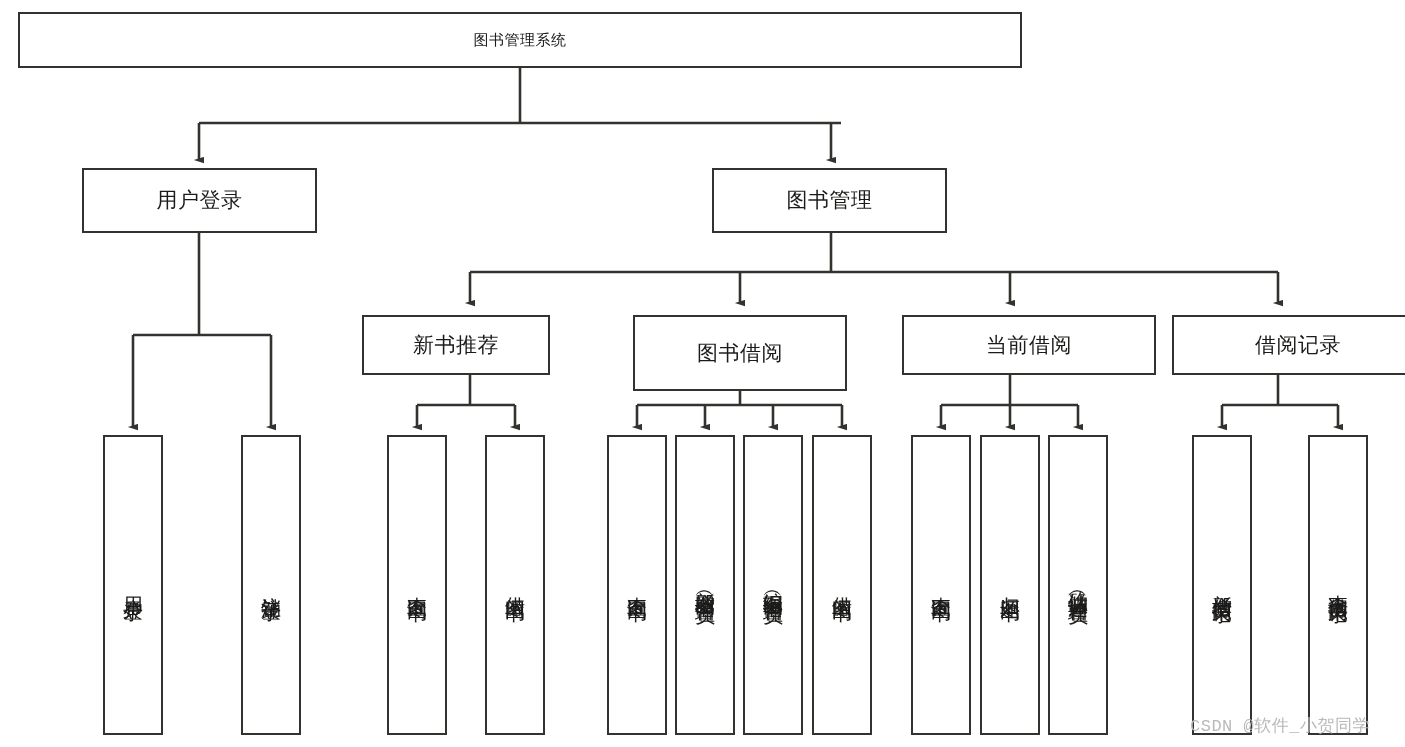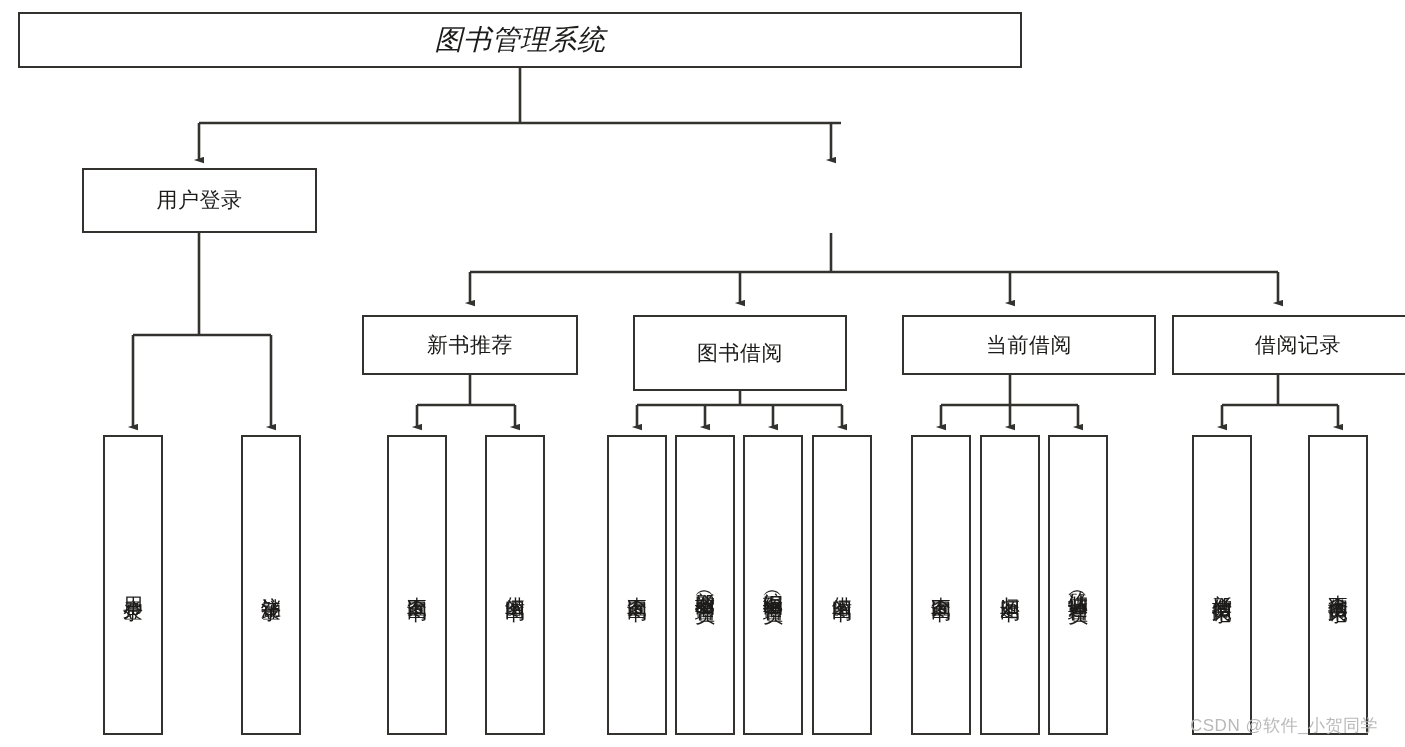--- a/index.html
+++ b/index.html
@@ -42,22 +42,21 @@
     text-align: center;
   }
   .node-box.vertical .node-label {
     writing-mode: vertical-rl;
     text-orientation: upright;
     font-size: 20px;
     letter-spacing: 2px;
     line-height: 1.05;
   }
   .node-box.root .node-label {
-    font-size: 28px;
-    font-style: italic;
+    font-size: 15px;
   }
   .watermark {
     position: absolute;
     color: #b9b9b9;
     font-size: 17px;
     letter-spacing: 0.5px;
     white-space: nowrap;
     user-select: none;
   }
 </style>
@@ -117,22 +116,25 @@
     </g>
   </svg>
 
   <div class="node-box root" style="left:18px; top:12px; width:1004px; height:56px;">
     <span class="node-label">图书管理系统</span>
   </div>
 
   <div class="node-box" style="left:82px; top:168px; width:235px; height:65px;">
     <span class="node-label">用户登录</span>
   </div>
+  <div class="node-box" style="left:712px; top:168px; width:235px; height:65px;">
+    <span class="node-label">图书管理</span>
+  </div>
 
-  <div class="node-box" style="left:362px; top:315px; width:216px; height:60px;">
+  <div class="node-box" style="left:362px; top:315px; width:188px; height:60px;">
     <span class="node-label">新书推荐</span>
   </div>
   <div class="node-box" style="left:633px; top:315px; width:214px; height:76px;">
     <span class="node-label">图书借阅</span>
   </div>
   <div class="node-box" style="left:902px; top:315px; width:254px; height:60px;">
     <span class="node-label">当前借阅</span>
   </div>
   <div class="node-box" style="left:1172px; top:315px; width:252px; height:60px;">
     <span class="node-label">借阅记录</span>
@@ -175,15 +177,15 @@
     <span class="node-label">确认归还（管理员）</span>
   </div>
 
   <div class="node-box vertical" style="left:1192px; top:435px; width:60px; height:300px;">
     <span class="node-label">新增借阅记录</span>
   </div>
   <div class="node-box vertical" style="left:1308px; top:435px; width:60px; height:300px;">
     <span class="node-label">查询借阅记录</span>
   </div>
 
-  <div class="watermark" style="left:1190px; top:714px;">CSDN @软件_小贺同学</div>
+  <div class="watermark" style="left:1190px; top:714px;font-family:Liberation Mono, monospace;">CSDN @软件_小贺同学</div>
 
 </div>
 
 </body></html>

